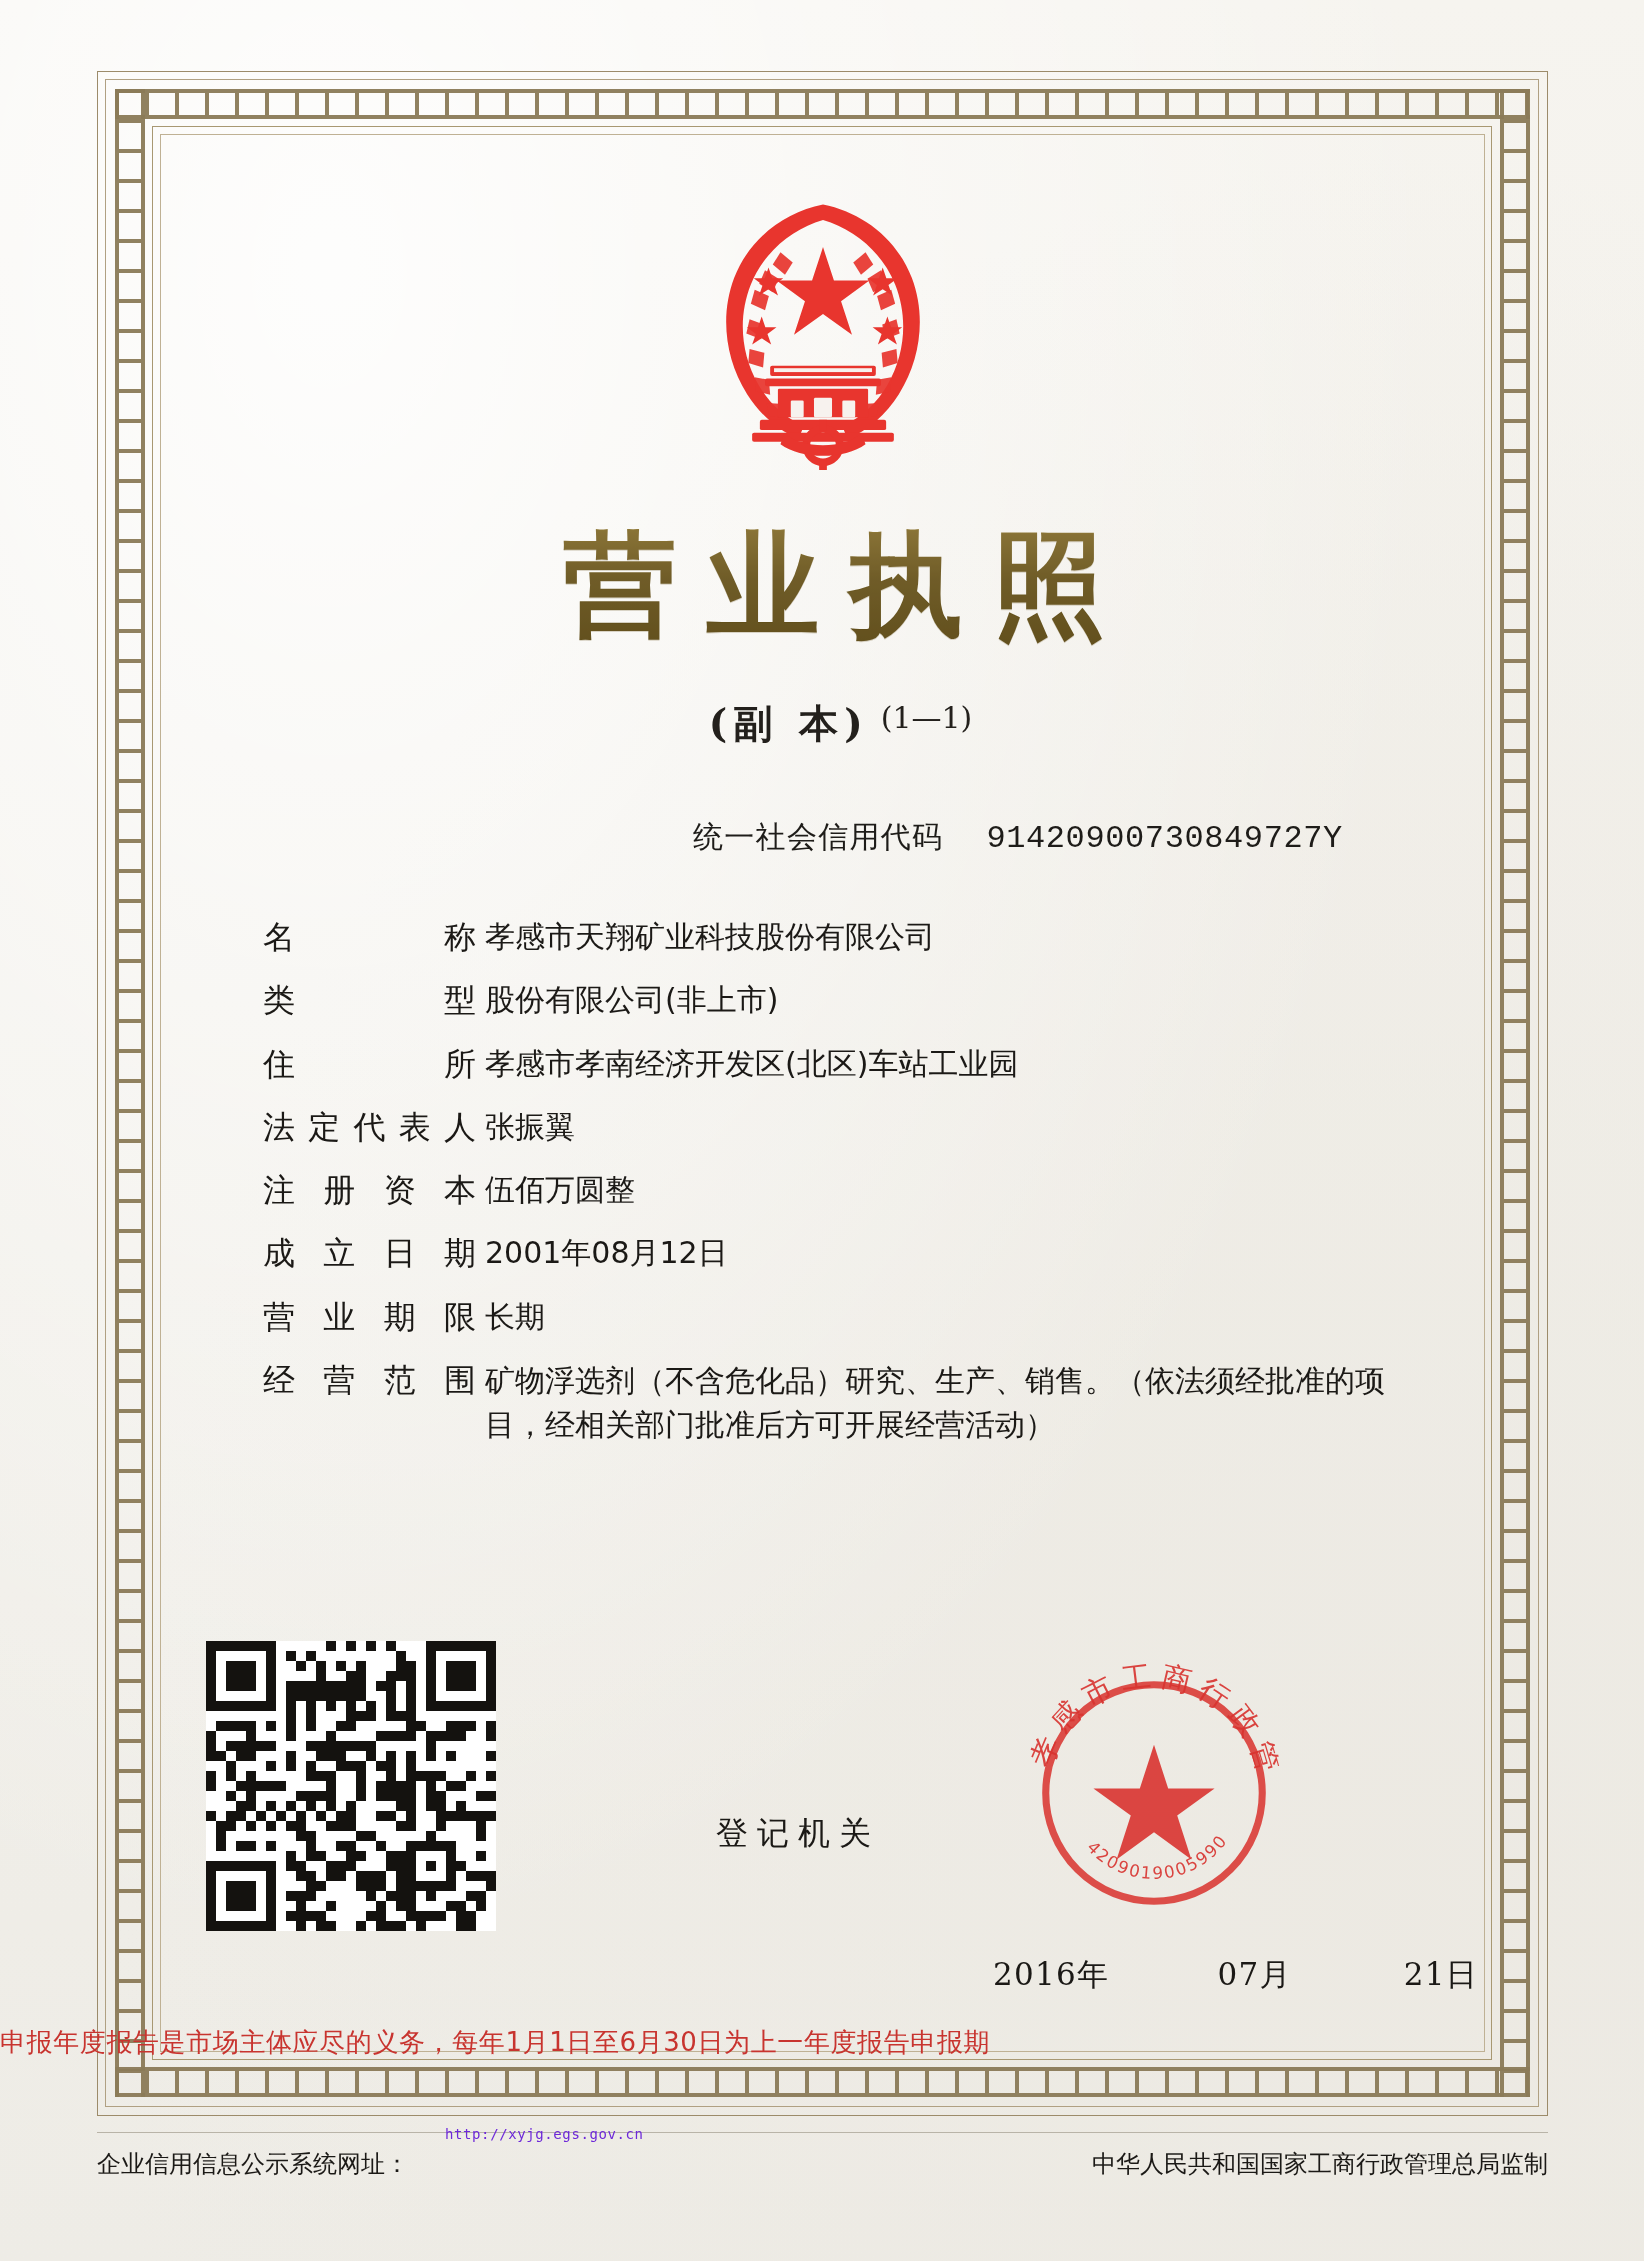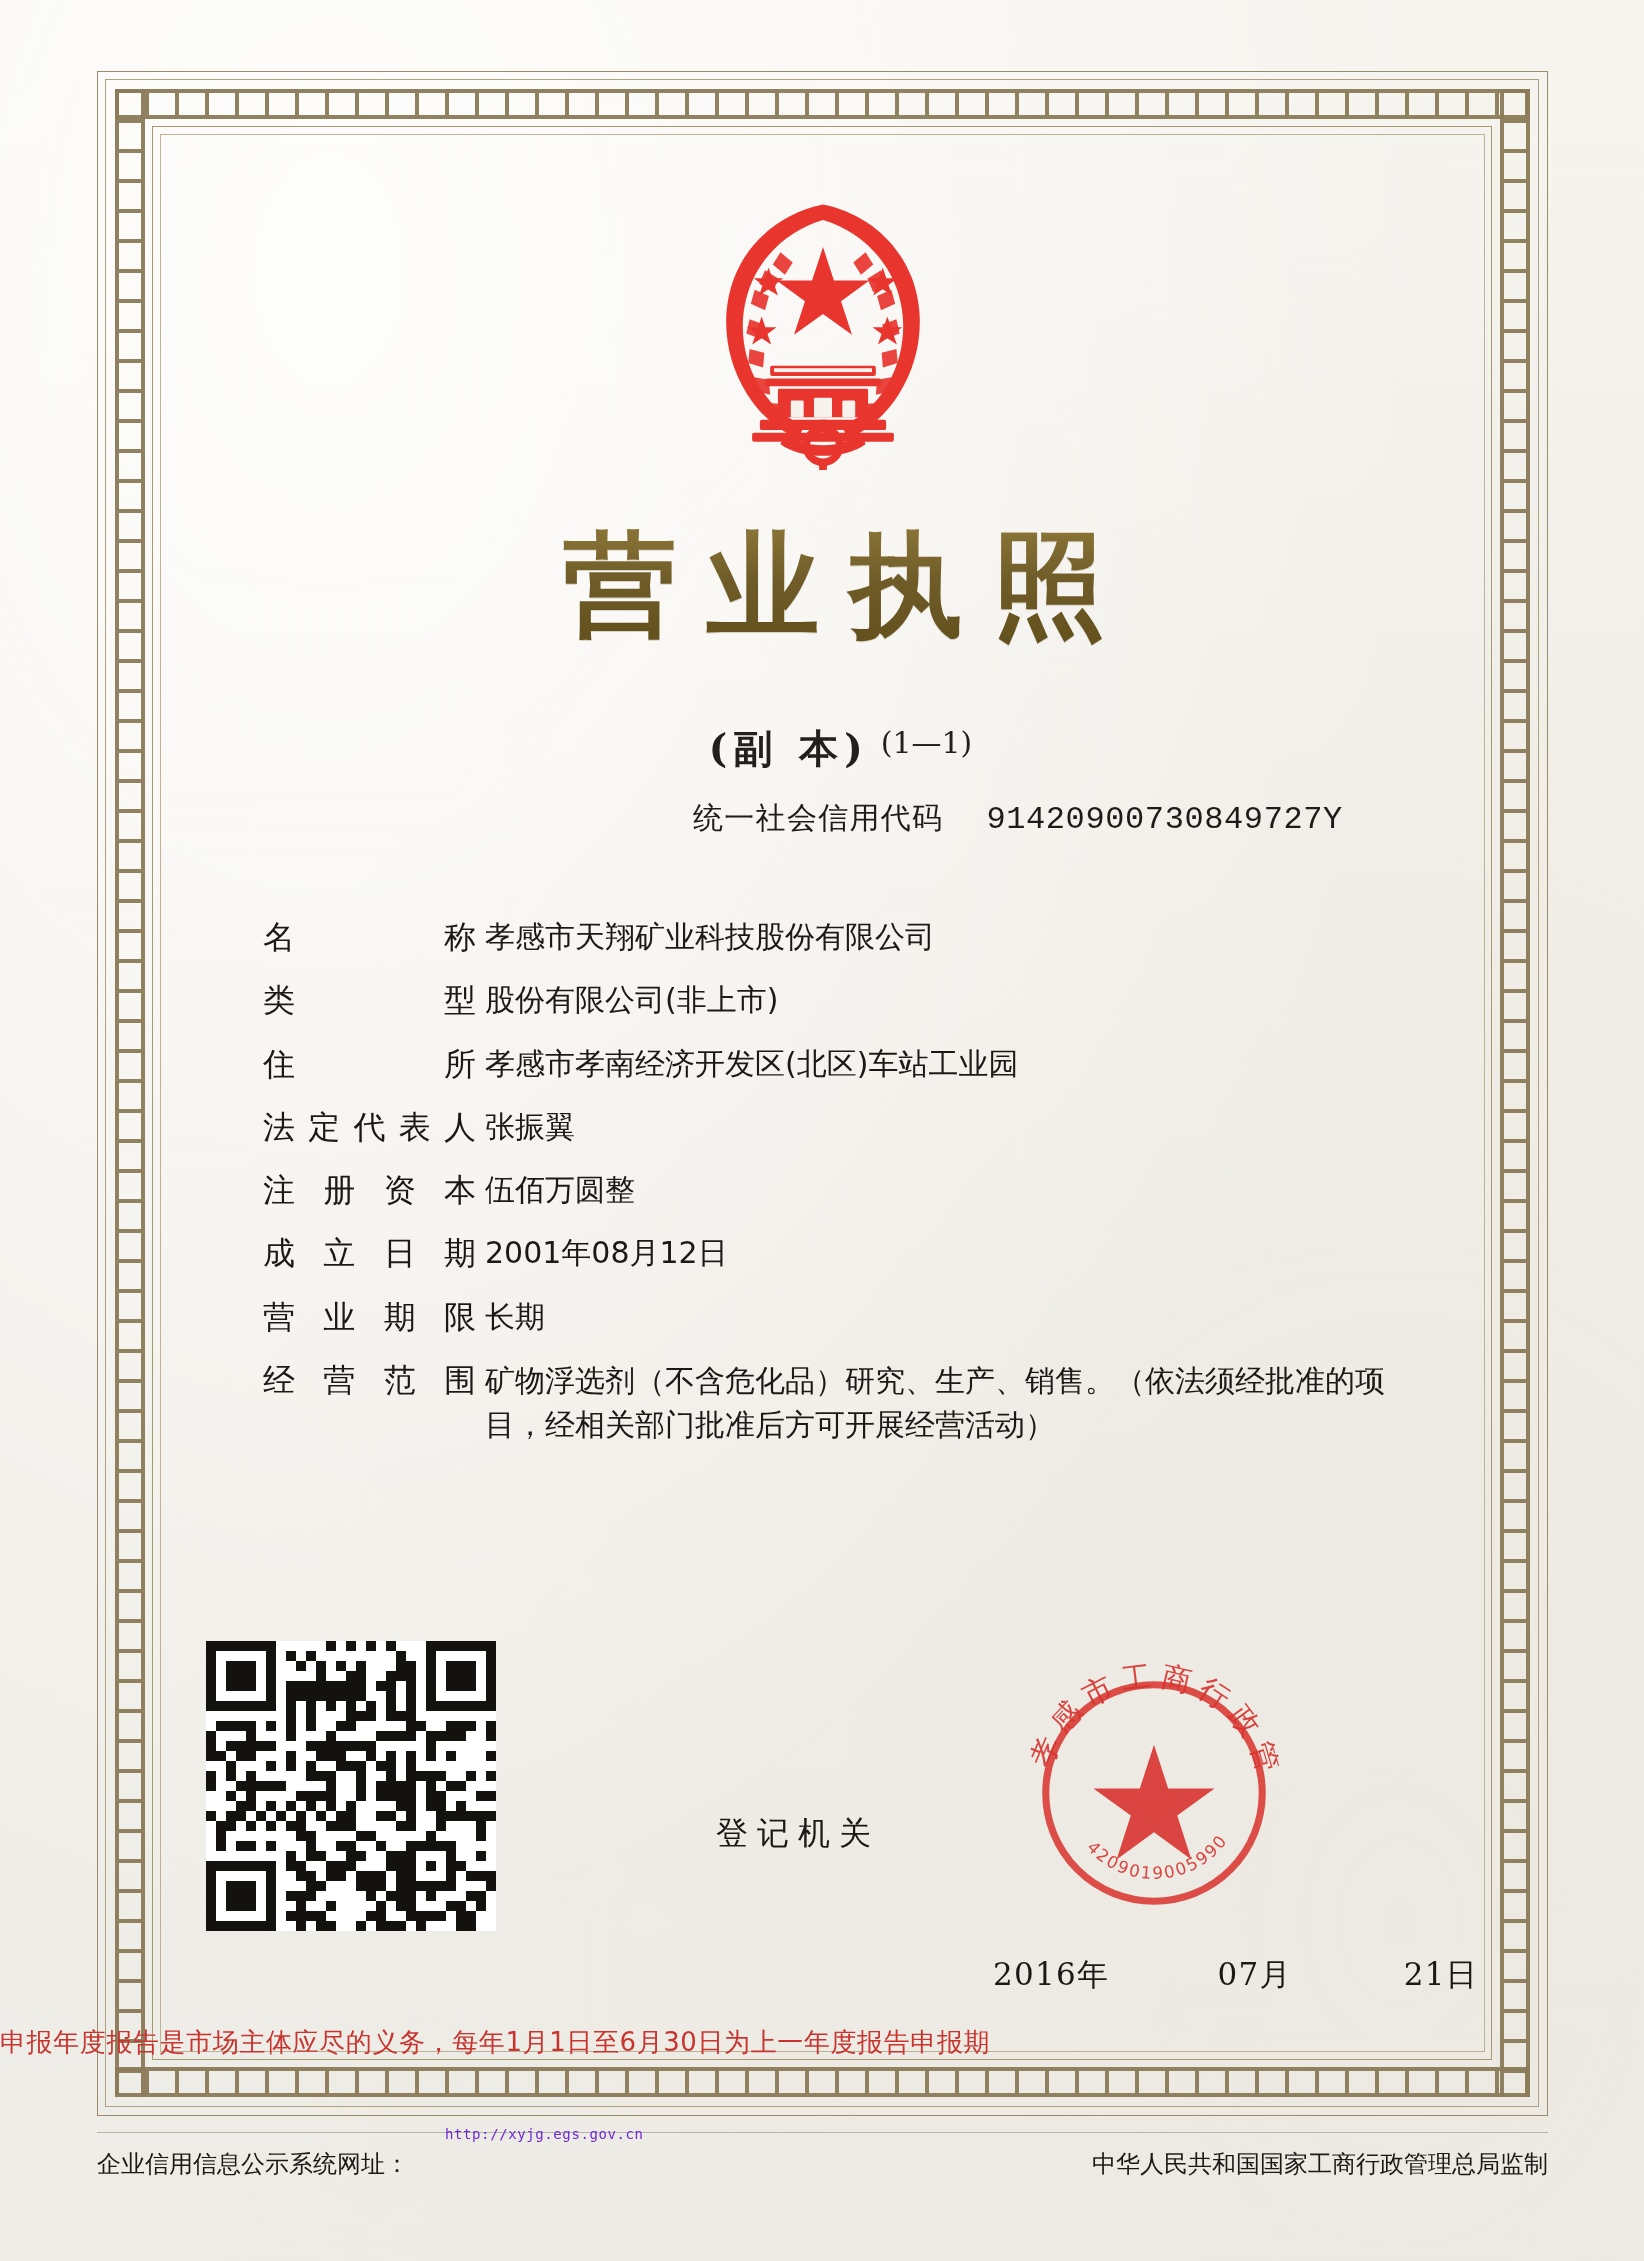--- a/index.html
+++ b/index.html
@@ -124,21 +124,21 @@
     -webkit-background-clip: text;
     background-clip: text;
     -webkit-text-fill-color: transparent;
     text-shadow: 0 1.3px 0 rgba(120,100,50,0.25);
     padding-left: 24px;
   }
   .subtitle-row {
     position: absolute;
     left: 0;
     right: 0;
-    top: 722px;
+    top: 697px;
     text-align: center;
     color: #2a2a2a;
     padding-left: 36px;
   }
   .subtitle-main {
     font-family: "DejaVu Serif", "Liberation Serif", serif;
     font-weight: bold;
     font-size: 39px;
     letter-spacing: 6.4px;
     color: #23201c;
@@ -159,20 +159,21 @@
     display: flex;
     align-items: baseline;
     gap: 43px;
     color: #1e1c19;
   }
   .credit-label {
     font-family: "DejaVu Serif", "Liberation Serif", serif;
     font-size: 30px;
     letter-spacing: 1.3px;
     white-space: nowrap;
+    margin-top: 19px;
   }
   .credit-value {
     font-family: Liberation Mono, monospace;
     font-size: 32px;
     letter-spacing: 0.6px;
     white-space: nowrap;
   }
 
   
   .fields {

